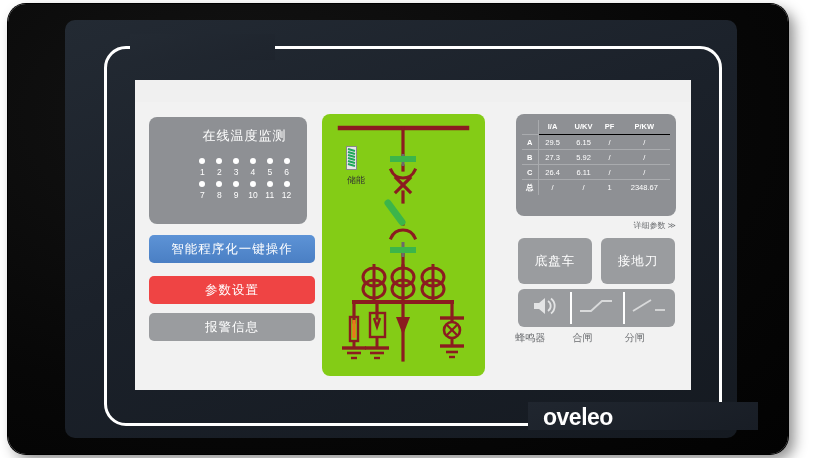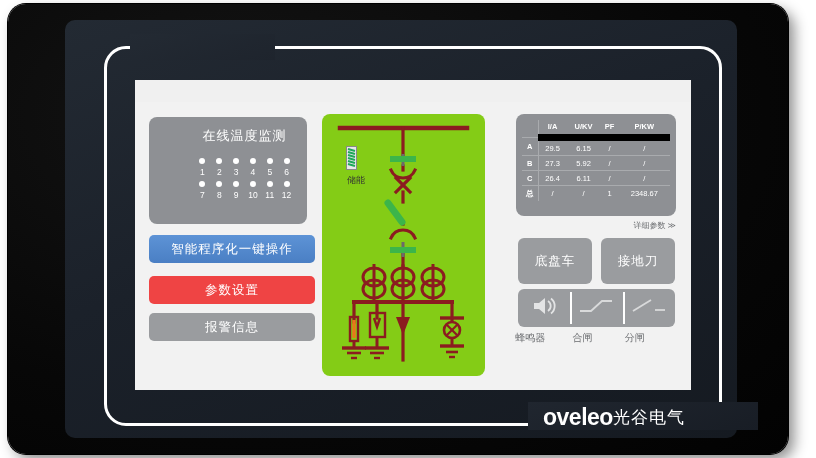--- a/index.html
+++ b/index.html
@@ -47,21 +47,21 @@
   #title-mask {
     position: absolute;
     left: 122px; top: 30px;
     width: 145px; height: 26px;
     background: linear-gradient(160deg, #232a33 0%, #1e242d 100%);
     z-index: 5;
   }
   #logo-wrap {
     position: absolute;
     left: 535px; top: 400px;
-    display: flex; align-items: center; gap: 0;
+    display: flex; align-items: center; gap: 8px;
     z-index: 6;
     justify-content: flex-end;
   }
   #logo-mask {
     position: absolute;
     left: 520px; top: 398px;
     width: 230px; height: 28px;
     background: linear-gradient(160deg, #20262f 0%, #181d25 100%);
     z-index: 5;
   }
@@ -150,21 +150,21 @@
   #meter-panel {
     position: absolute; left: 381px; top: 12px;
     width: 160px; height: 102px;
     padding: 6px 6px 0 6px;
   }
   #meter-table { width: 100%; border-collapse: collapse; color: #ffffff; font-size: 7.5px; }
   #meter-table th { font-weight: bold; padding: 2px 0 3px 0; text-align: center; font-size: 7.5px; }
   #meter-table td { padding: 2.5px 0; text-align: center; border-top: 1px solid #a9abae; }
   #meter-table td.rowhdr { font-weight: bold; border-right: 1px solid #a9abae; width: 16px; }
   #meter-table th.rowhdr { border-right: 1px solid #a9abae; border-bottom: 1px solid #a9abae; }
-  #meter-table th.colhdr { border-bottom: 7px solid #000000; }
+  #meter-table th.colhdr { border-bottom: 1px solid #000000; }
   #detail-link {
     position: absolute; left: 381px; top: 118px;
     width: 160px; text-align: right;
     color: #6b6d70; font-size: 8px;
   }
 
   .wide-btn {
     position: absolute; top: 136px;
     width: 74px; height: 46px;
     background: #9a9c9f; border-radius: 6px;
@@ -196,21 +196,20 @@
 <body>
 
 <div id="device-frame">
   <div id="device-inner"></div>
 
   <div id="bezel-outline"></div>
   <div id="title-mask"></div>
   <div id="logo-mask"></div>
   <div id="logo-wrap">
     <span id="logo-text">oveleo</span>
-    <span id="logo-cn">光谷电气</span>
   </div>
 
   <div id="screen">
 
 
     <div id="screen-body">
 
       <div id="temp-panel" class="panel">
         <div id="temp-title">在线温度监测</div>
         <div id="temp-grid">

